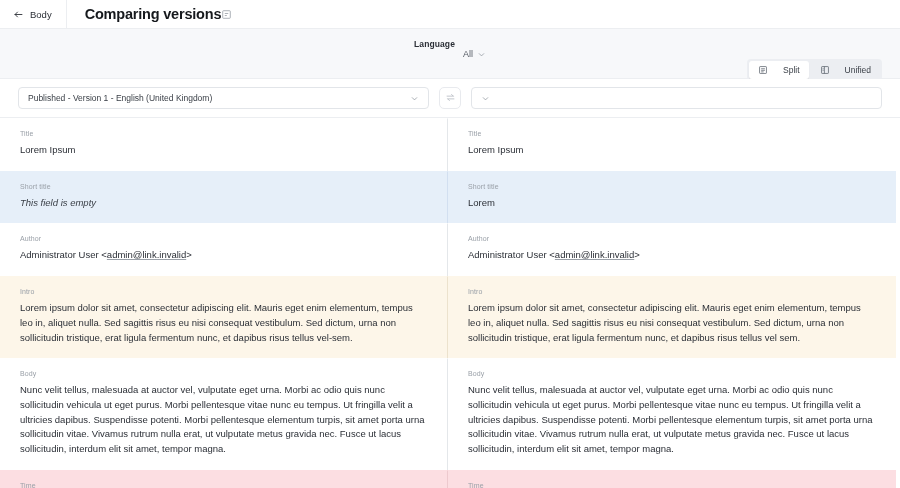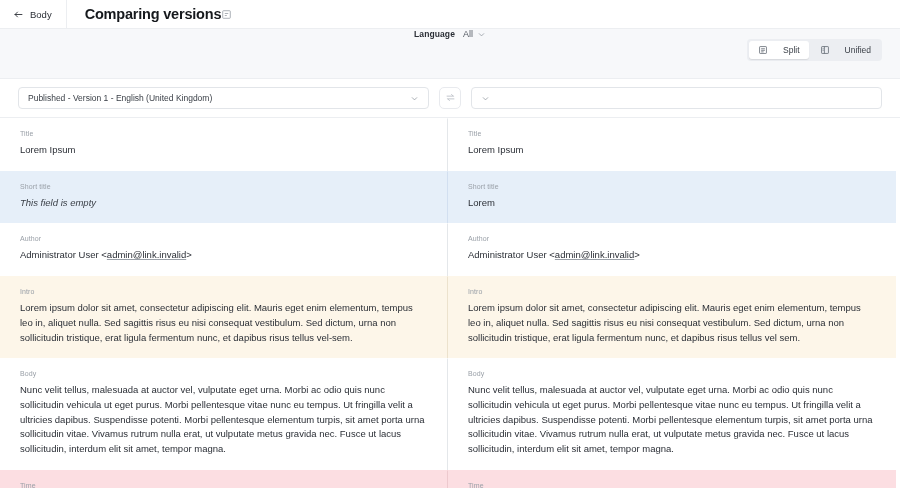--- a/index.html
+++ b/index.html
@@ -53,21 +53,21 @@
     display: flex;
     align-items: center;
     padding: 0 18px;
     position: relative;
     flex-direction: column;
   }
   .lang-group { display:flex; align-items:center; gap:8px; }
   .lang-label { font-size: 8.5px; font-weight: bold; color:#2b2f36; letter-spacing:0.1px; }
   .lang-select {
     display:flex; align-items:center; gap:4px;
-    font-size: 9px; color:#555b63; cursor:pointer;
+    font-size: 9px; color:#555b63; cursor:pointer;margin-top:20px;
   }
   .chev { width: 9px; height: 9px; color:#8b9199; display:inline-flex; }
 
   .seg-group {
     margin-left: auto;
     display:flex; align-items:center;
     background:#eceef2;
     border-radius: 4px;
     padding: 2px;
     gap: 2px;

